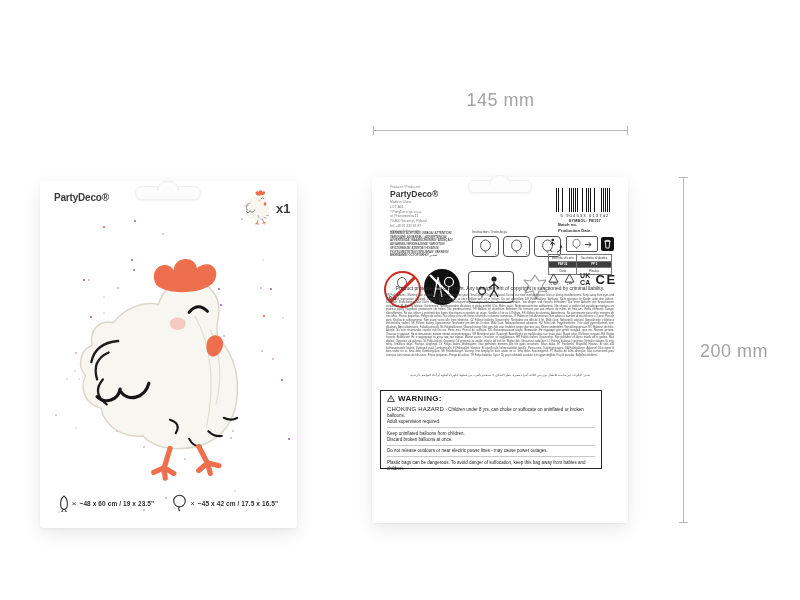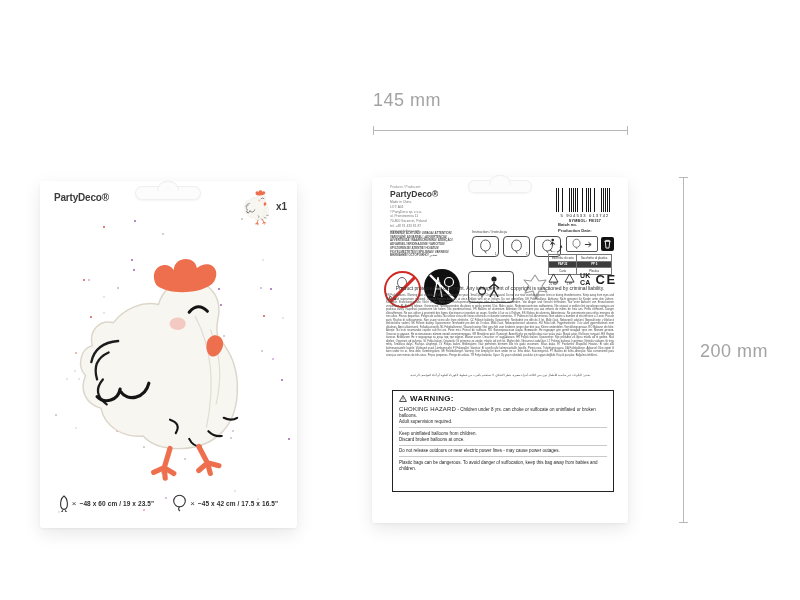--- a/index.html
+++ b/index.html
@@ -1,21 +1,21 @@
 <!DOCTYPE html>
 <html><head>
 <meta charset="utf-8">
 <style>
   html,body{margin:0;padding:0;background:#ffffff;width:800px;height:600px;overflow:hidden;
     font-family:"Liberation Sans","DejaVu Sans",sans-serif;-webkit-font-smoothing:antialiased;}
   .stage{position:relative;width:800px;height:600px;background:#fff;}
 
   
   .dim-label{position:absolute;color:#a3a3a3;font-size:18px;letter-spacing:.5px;}
-  .dim-h-label{left:373px;top:90px;width:255px;}
+  .dim-h-label{left:373px;top:90px;width:255px;text-align:center;}
   .dim-h-line{position:absolute;left:373px;top:130px;width:255px;height:1px;background:#b8b8b8;}
   .dim-h-line .tick{position:absolute;top:-4px;width:1px;height:9px;background:#b8b8b8;}
   .dim-h-line .tick.right{right:0;}
   .dim-v-label{left:700px;top:341px;}
   .dim-v-line{position:absolute;left:683px;top:177px;width:1px;height:346px;background:#b8b8b8;}
   .dim-v-line .tick{position:absolute;left:-4px;width:9px;height:1px;background:#b8b8b8;}
   .dim-v-line .tick.bottom{bottom:0;}
 
   
   .pkg{position:absolute;background:#fff;border-radius:3px;
@@ -25,21 +25,21 @@
 
   .hang-tab{position:absolute;background:#fcfcfc;border-radius:7px;
      box-shadow:inset 0 0 0 1px #f0efee,0 1px 2px rgba(0,0,0,.05);}
   .hang-tab::after{content:"";position:absolute;left:50%;top:-5px;transform:translateX(-50%);
      width:22px;height:10px;background:#fcfcfc;border-radius:11px 11px 0 0;
      box-shadow:inset 0 1px 0 #f0efee,inset 1px 0 0 #f0efee,inset -1px 0 0 #f0efee;}
 
   
   .brand-front{position:absolute;left:14px;top:11px;font-size:10px;font-weight:700;color:#3b3b3b;letter-spacing:-.2px;}
   .front-tab{left:95px;top:5px;width:66px;height:14px;}
-  .qty{position:absolute;left:236px;top:20px;font-size:10px;font-weight:700;color:#3b3b3b;}
+  .qty{position:absolute;left:236px;top:20px;font-size:13px;font-weight:700;color:#3b3b3b;}
   .mini-hen{position:absolute;left:202px;top:7px;width:32px;height:38px;}
   .front-title{position:absolute;left:0;top:45px;width:100%;text-align:center;
      font-size:17px;font-weight:700;letter-spacing:2.5px;color:#2d2d2d;}
   .hen-wrap{position:absolute;left:16px;top:66px;width:228px;height:236px;}
   .dots-layer{position:absolute;left:0;top:0;width:100%;height:100%;overflow:hidden;border-radius:3px;}
   .dot{position:absolute;width:2px;height:2px;border-radius:50%;}
   .sizes-row{position:absolute;left:0;bottom:16px;width:100%;display:flex;justify-content:center;
      align-items:center;gap:18px;}
   .size-item{display:flex;align-items:center;gap:3px;}
   .size-x{font-size:8px;color:#3a3a3a;}
@@ -84,21 +84,21 @@
   .tri-mark{display:flex;flex-direction:column;align-items:center;}
   .tri-caption{font-size:2.6px;color:#333;margin-top:.5px;}
   .ukca{font-size:7px;font-weight:800;color:#1d1d1d;line-height:.95;letter-spacing:.2px;}
   .ce{font-size:13px;font-weight:600;color:#1d1d1d;letter-spacing:1.5px;}
   .copyright-line{position:absolute;left:10px;top:108px;width:236px;text-align:center;
       font-size:5px;color:#2f2f2f;}
   .fine-print{position:absolute;left:14px;top:117px;width:228px;font-size:2.7px;line-height:1.3;
       text-align:justify;color:#4a4a4a;}
   .arabic-line{position:absolute;left:14px;top:196px;width:228px;text-align:center;direction:rtl;
       font-size:2.9px;color:#4a4a4a;}
-  .warn-box{position:absolute;left:20px;top:213px;width:222px;height:102px;border:1.6px solid #222;
+  .warn-box{position:absolute;left:8px;top:213px;width:222px;height:79px;border:1.6px solid #222;
       background:#fff;box-sizing:border-box;padding:3px 6px 0 6px;}
   .warn-title-row{display:flex;align-items:center;gap:3px;margin-bottom:2px;}
   .warn-title{font-size:8px;font-weight:700;color:#1a1a1a;letter-spacing:.3px;}
   .warn-box p{margin:0;font-size:4.5px;line-height:1.35;color:#1f1f1f;}
   .choking{font-size:6px;letter-spacing:.2px;}
   .warn-sep{border:none;border-top:.5px solid #c9c9c9;margin:2.2px 0;}
 </style>
 </head>
 <body>
 

